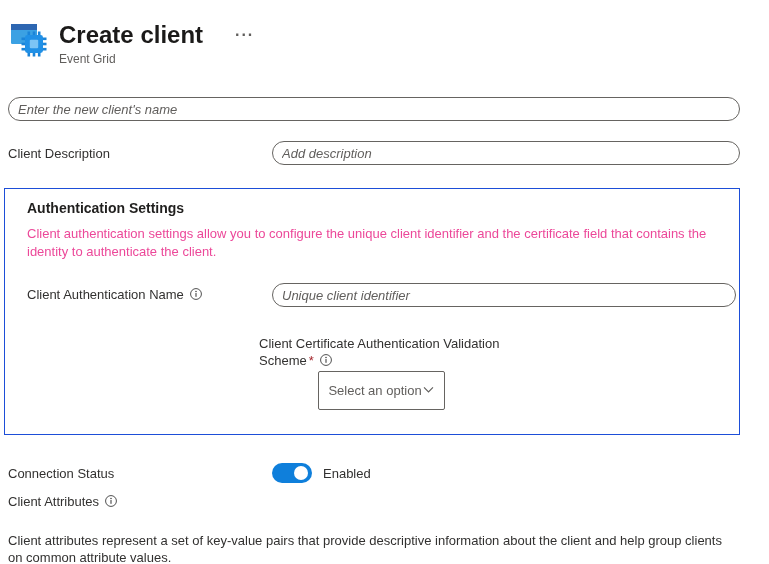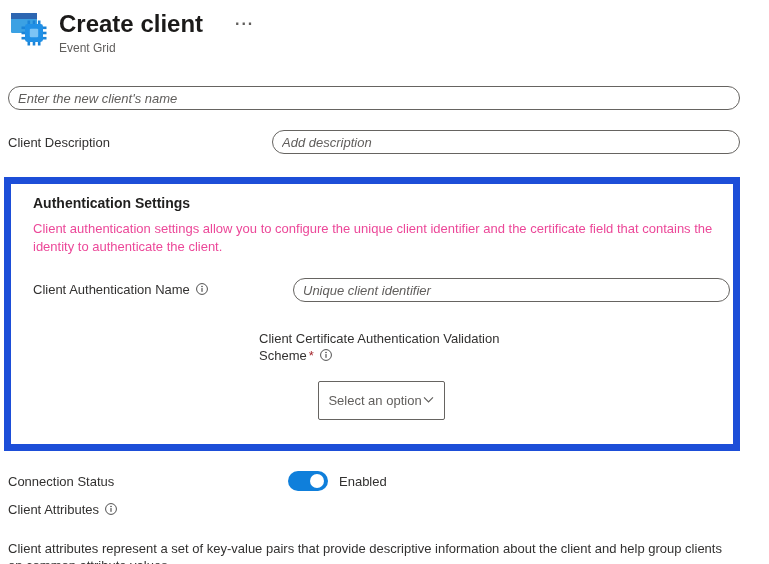--- a/index.html
+++ b/index.html
@@ -1,21 +1,21 @@
 <!DOCTYPE html>
 <html><head>
 <meta charset="utf-8">
 <style>
   * { margin:0; padding:0; box-sizing:border-box; }
   html,body { background:#fff; }
   body { font-family:"Liberation Sans", sans-serif; color:#323130; }
   .page { width:769px; height:564px; background:#ffffff; position:relative; overflow:hidden; }
 
   
-  .header { display:flex; align-items:flex-start; padding:9px 0 0 10px; }
+  .header { display:flex; align-items:flex-start; padding:20px 0 0 10px; }
   .header-icon { width:40px; height:40px; flex-shrink:0; }
   .header-text { margin-left:9px; padding-top:1px; }
   .title-row { display:flex; align-items:center; gap:28px; }
   .page-title { font-size:24px; font-weight:700; color:#1b1a19; line-height:27px; }
   .more-btn { background:none; border:none; color:#605e5c; font-size:16px; font-weight:700;
               letter-spacing:1px; cursor:pointer; line-height:1; padding:2px 4px; }
   .subtitle { font-size:12px; color:#605e5c; margin-top:4px; }
 
   
   .form { padding:0 29px 0 8px; margin-top:31px; font-size:13px; }
@@ -25,36 +25,36 @@
   .required { color:#a4262c; margin-left:2px; }
   input.text {
     width:100%; height:24px; border:1px solid #666461; border-radius:12px;
     padding:0 9px; font-size:13px; background:#fff;
     font-family:"Liberation Sans", sans-serif; color:#323130;
   }
   input.text::placeholder { color:#605e5c; font-style:italic; opacity:1; }
   .info-icon { display:inline-block; vertical-align:-2px; margin-left:5px; }
 
   
-  .auth-box { border:7px solid #1d4ed8; margin:23px 0 20px -4px; padding:11px 3px 24px 22px; }
+  .auth-box { border:1px solid #1d4ed8; margin:23px 0 28px -4px; padding:11px 3px 24px 22px; }
   .auth-title { font-size:14px; font-weight:700; color:#201f1e; margin-bottom:9px; }
   .auth-desc { font-size:13px; line-height:18px; color:#ec4899; max-width:704px; margin-bottom:22px; }
   .auth-box .row .label { width:245px; }
-  .auth-box .row { margin-bottom:28px;gap:15px; }
+  .auth-box .row { margin-bottom:28px; }
   .auth-box .row:last-child { margin-bottom:0;flex-direction:column; }
   .dropdown {
     height:39px; border:1px solid #666461; border-radius:2px; background:#fff;
     display:flex; align-items:center; justify-content:space-between;
     padding:0 9px; color:#605e5c; cursor:pointer; width:100%;
     font-size:13px; font-family:"Liberation Sans", sans-serif; text-align:left;
   }
 
   
   .toggle-row { margin-bottom:11px; }
-  .toggle-wrap { display:flex; align-items:center;margin-left:16px; }
+  .toggle-wrap { display:flex; align-items:center; }
   .toggle { width:40px; height:20px; border-radius:10px; background:#0f7fdb; position:relative; cursor:pointer; }
   .toggle-knob { position:absolute; top:3px; right:4px; width:14px; height:14px; border-radius:50%; background:#fff; }
   .toggle-state { margin-left:11px; color:#323130; }
 
   
   .attr-label-row { margin-bottom:21px; }
   .attr-desc { font-size:13px; line-height:17px; color:#323130; max-width:716px; margin-bottom:25px; }
   .attr-headers { display:flex; margin-bottom:23px; color:#be185d; }
   .attr-headers .col-key { width:237px; }
   .attr-headers .col-type { width:235px; }

